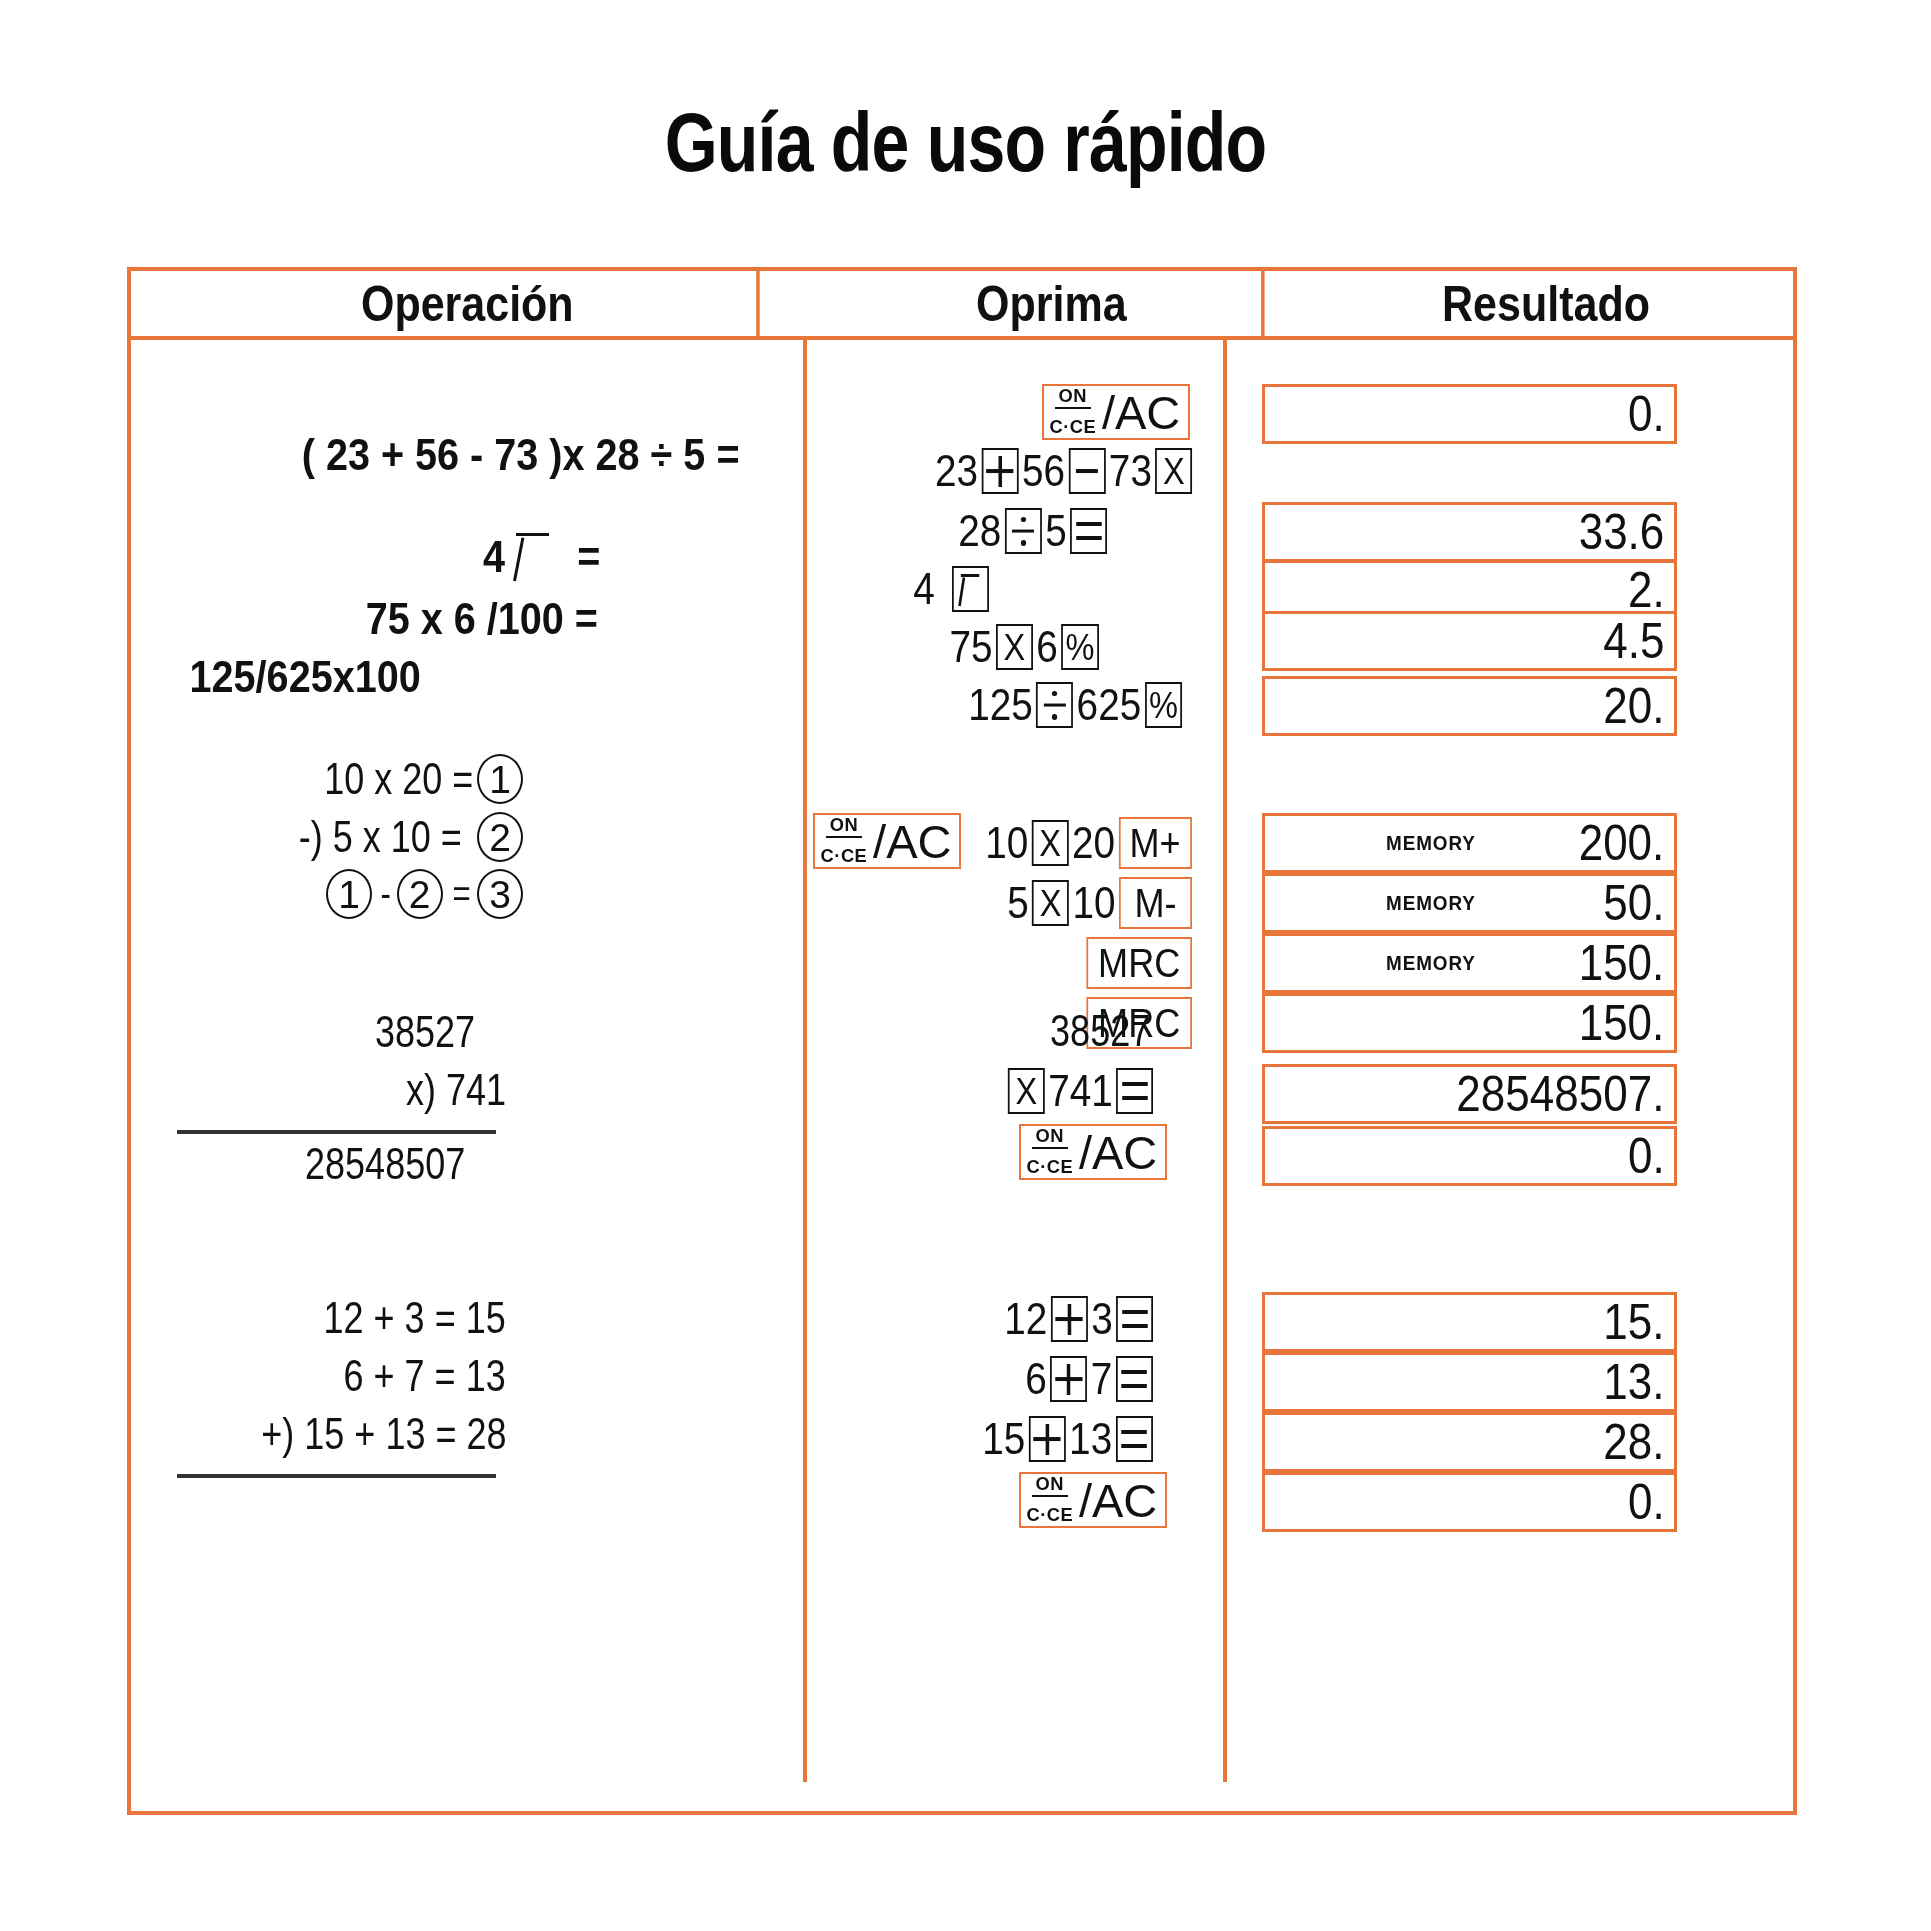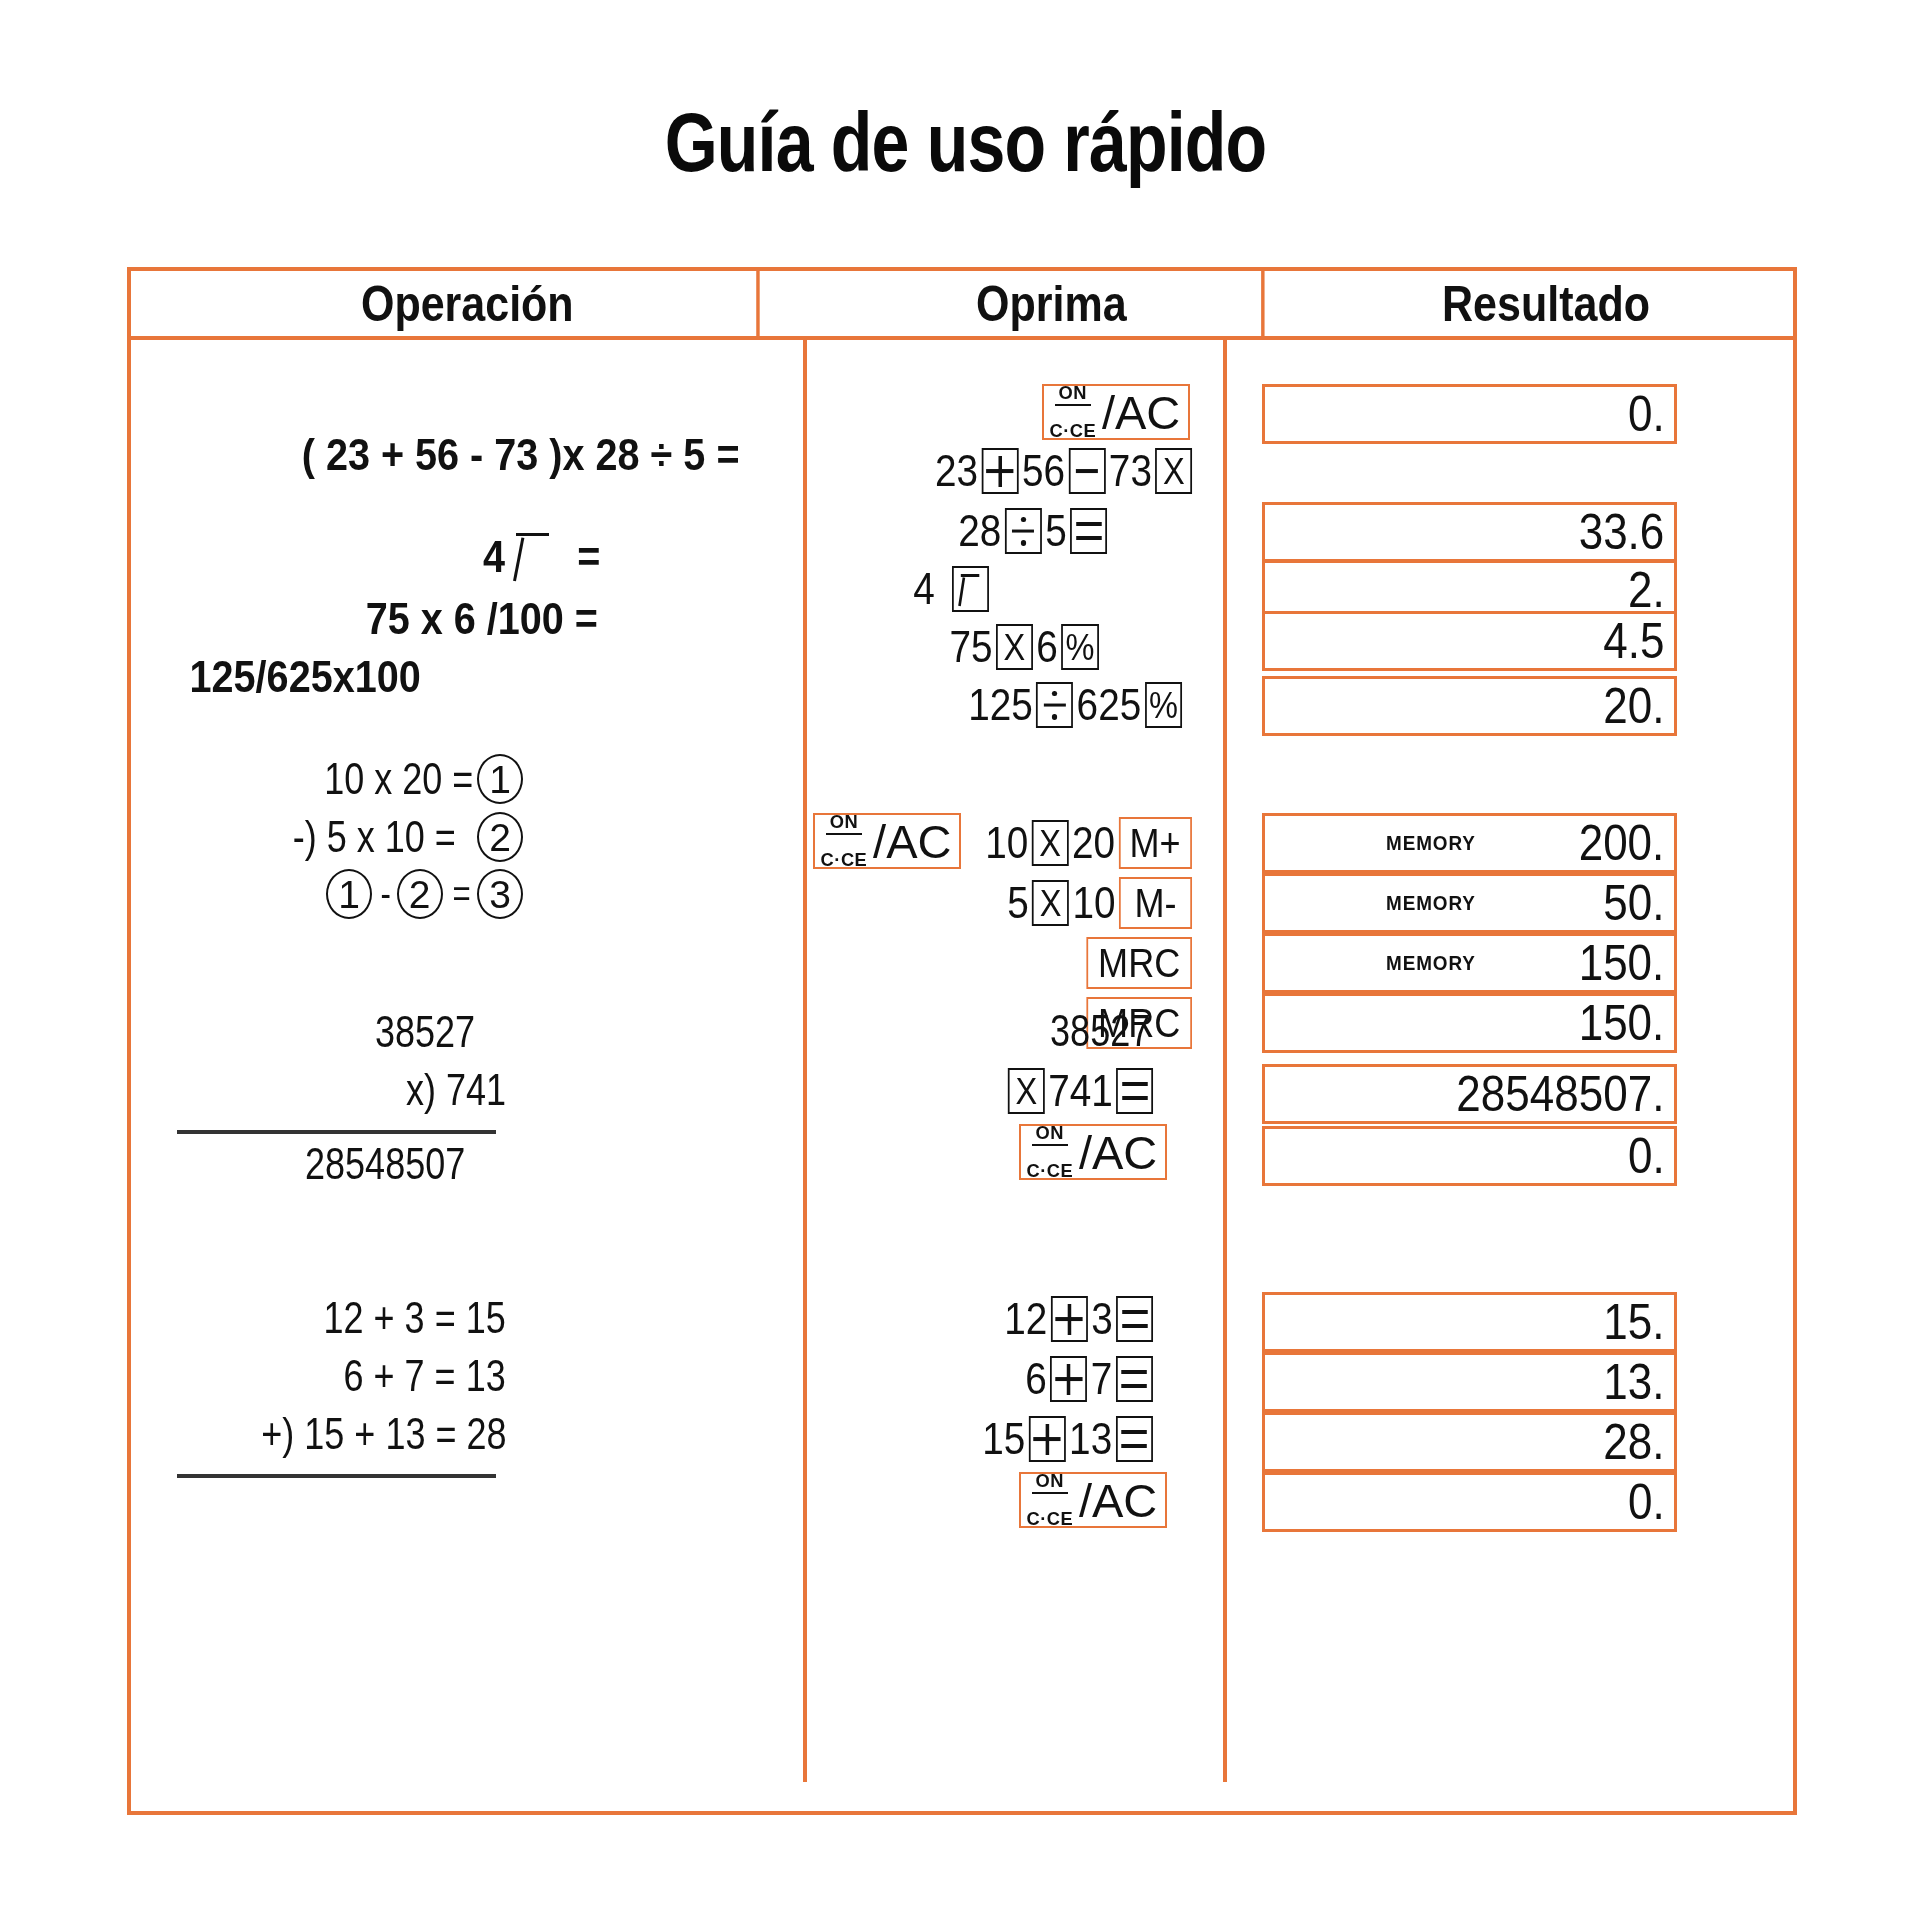--- a/index.html
+++ b/index.html
@@ -129,21 +129,21 @@
   .ac-frac {
     display: inline-flex;
     flex-direction: column;
     align-items: center;
     line-height: 1;
     font-size: 18.3px;
     font-weight: bold;
     letter-spacing: 0.5px;
   }
   .ac-frac .top { padding-bottom: 1.9px; border-bottom: 2.9px solid #111; padding-left: 3.9px; padding-right: 3.9px; }
-  .ac-frac .bot { padding-top: 16px; }
+  .ac-frac .bot { padding-top: 9px; }
   .ac-label { font-size: 47px; line-height: 1; }
 
   
   .glyph-div { position: relative; width: 29px; height: 31px; }
   .glyph-div::before, .glyph-div::after {
     content: ""; position: absolute; left: 50%; transform: translateX(-50%);
     width: 5.8px; height: 5.8px; background: #111; border-radius: 50%;
   }
   .glyph-div::before { top: 1px; }
   .glyph-div::after { bottom: 1px; }
@@ -247,21 +247,21 @@
 
       <div class="abs op-line" style="top:253px; right:205px;">75 x   6  /100  =</div>
 
       <div class="abs op-line" style="top:311px; right:382px;">125/625x100</div>
 
       <div class="abs" style="top:413px; right:280px; display:flex; align-items:center; gap:3.9px;">
         <span class="op-light">10 x 20  =</span>
         <span class="circ">1</span>
       </div>
 
-      <div class="abs" style="top:471px; right:280px; display:flex; align-items:center; gap:21px;">
+      <div class="abs" style="top:471px; right:280px; display:flex; align-items:center; gap:15px;">
         <span class="op-light">-)  5 x  10  =</span>
         <span class="circ">2</span>
       </div>
 
       <div class="abs" style="top:529px; right:280px; display:flex; align-items:center; gap:5.8px;">
         <span class="circ">1</span>
         <span class="op-light" style="font-size:39px;">-</span>
         <span class="circ">2</span>
         <span class="op-light" style="font-size:39px;">=</span>
         <span class="circ">3</span>

